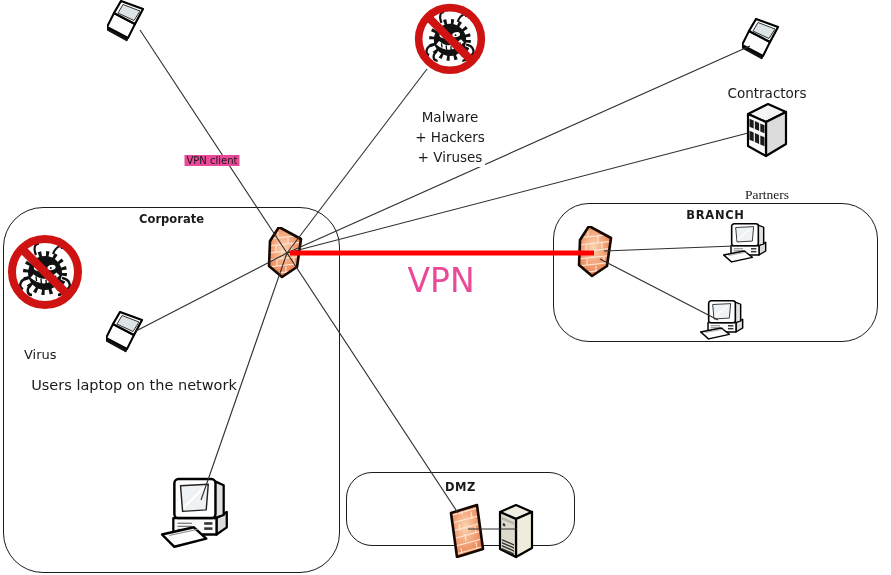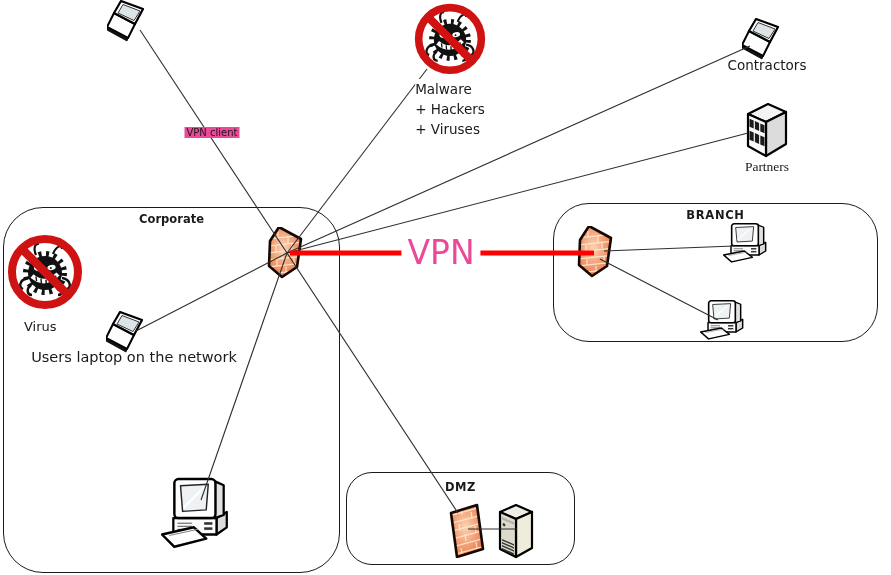--- a/index.html
+++ b/index.html
@@ -6,34 +6,34 @@
   #canvas{
     position:relative;width:891px;height:575px;background:#fff;overflow:hidden;
     font-family:"DejaVu Sans","Liberation Sans",sans-serif;color:#1a1a1a;
   }
   .region{
     position:absolute;border:1.6px solid #1b1b1b;background:transparent;
     box-sizing:border-box;z-index:0;font-weight:bold;
   }
   #region-corporate{left:3px;top:207px;width:337px;height:366px;border-radius:40px;}
   #region-branch{left:553px;top:203px;width:325px;height:139px;border-radius:36px;padding-left:16px;}
-  #region-dmz{left:346px;top:472px;width:229px;height:93px;border-radius:26px;}
+  #region-dmz{left:346px;top:472px;width:229px;height:74px;border-radius:26px;}
   .region-label{
     position:absolute;top:4px;left:0;width:100%;text-align:center;
     font-size:11.5px;color:#1a1a1a;
   }
   #region-branch .region-label{letter-spacing:.7px;}
   #region-dmz .region-label{letter-spacing:.6px;top:7px;}
   #edge-layer{position:absolute;left:0;top:0;z-index:3;pointer-events:none;}
   .edge{stroke:#2e2e2e;stroke-width:1.1;fill:none;}
   .edge.vpn{stroke:#ff0000;stroke-width:5;}
   .node{position:absolute;z-index:2;}
-  .flabel{position:absolute;z-index:4;white-space:nowrap;}
+  .flabel{position:absolute;z-index:4;white-space:nowrap;margin-top:28px;}
   #lbl-vpn-client{left:212px;top:127px;transform:translateX(-50%);font-size:10px;background:#ec4899;padding:0 2px;}
-  #lbl-malware{left:450px;top:79px;transform:translateX(-50%);font-size:13.5px;line-height:20px;text-align:left;background:#fff;}
+  #lbl-malware{left:450px;top:79px;transform:translateX(-50%);font-size:13.5px;line-height:20px;text-align:center;background:#fff;}
   #lbl-contractors{left:767px;top:57px;transform:translateX(-50%);font-size:13.5px;}
   #lbl-partners{left:767px;top:159px;transform:translateX(-50%);font-size:13.5px;font-family:Liberation Serif, serif;}
   #lbl-virus{left:24px;top:319px;font-size:13px;}
   #lbl-users{left:134px;top:349px;transform:translateX(-50%);font-size:14.5px;}
   #lbl-vpn{left:441px;top:233px;transform:translateX(-50%);font-size:33px;background:#fff;padding:0 6px;color:#ec4899;}
 </style>
 </head>
 <body>
 
 <div id="canvas">

